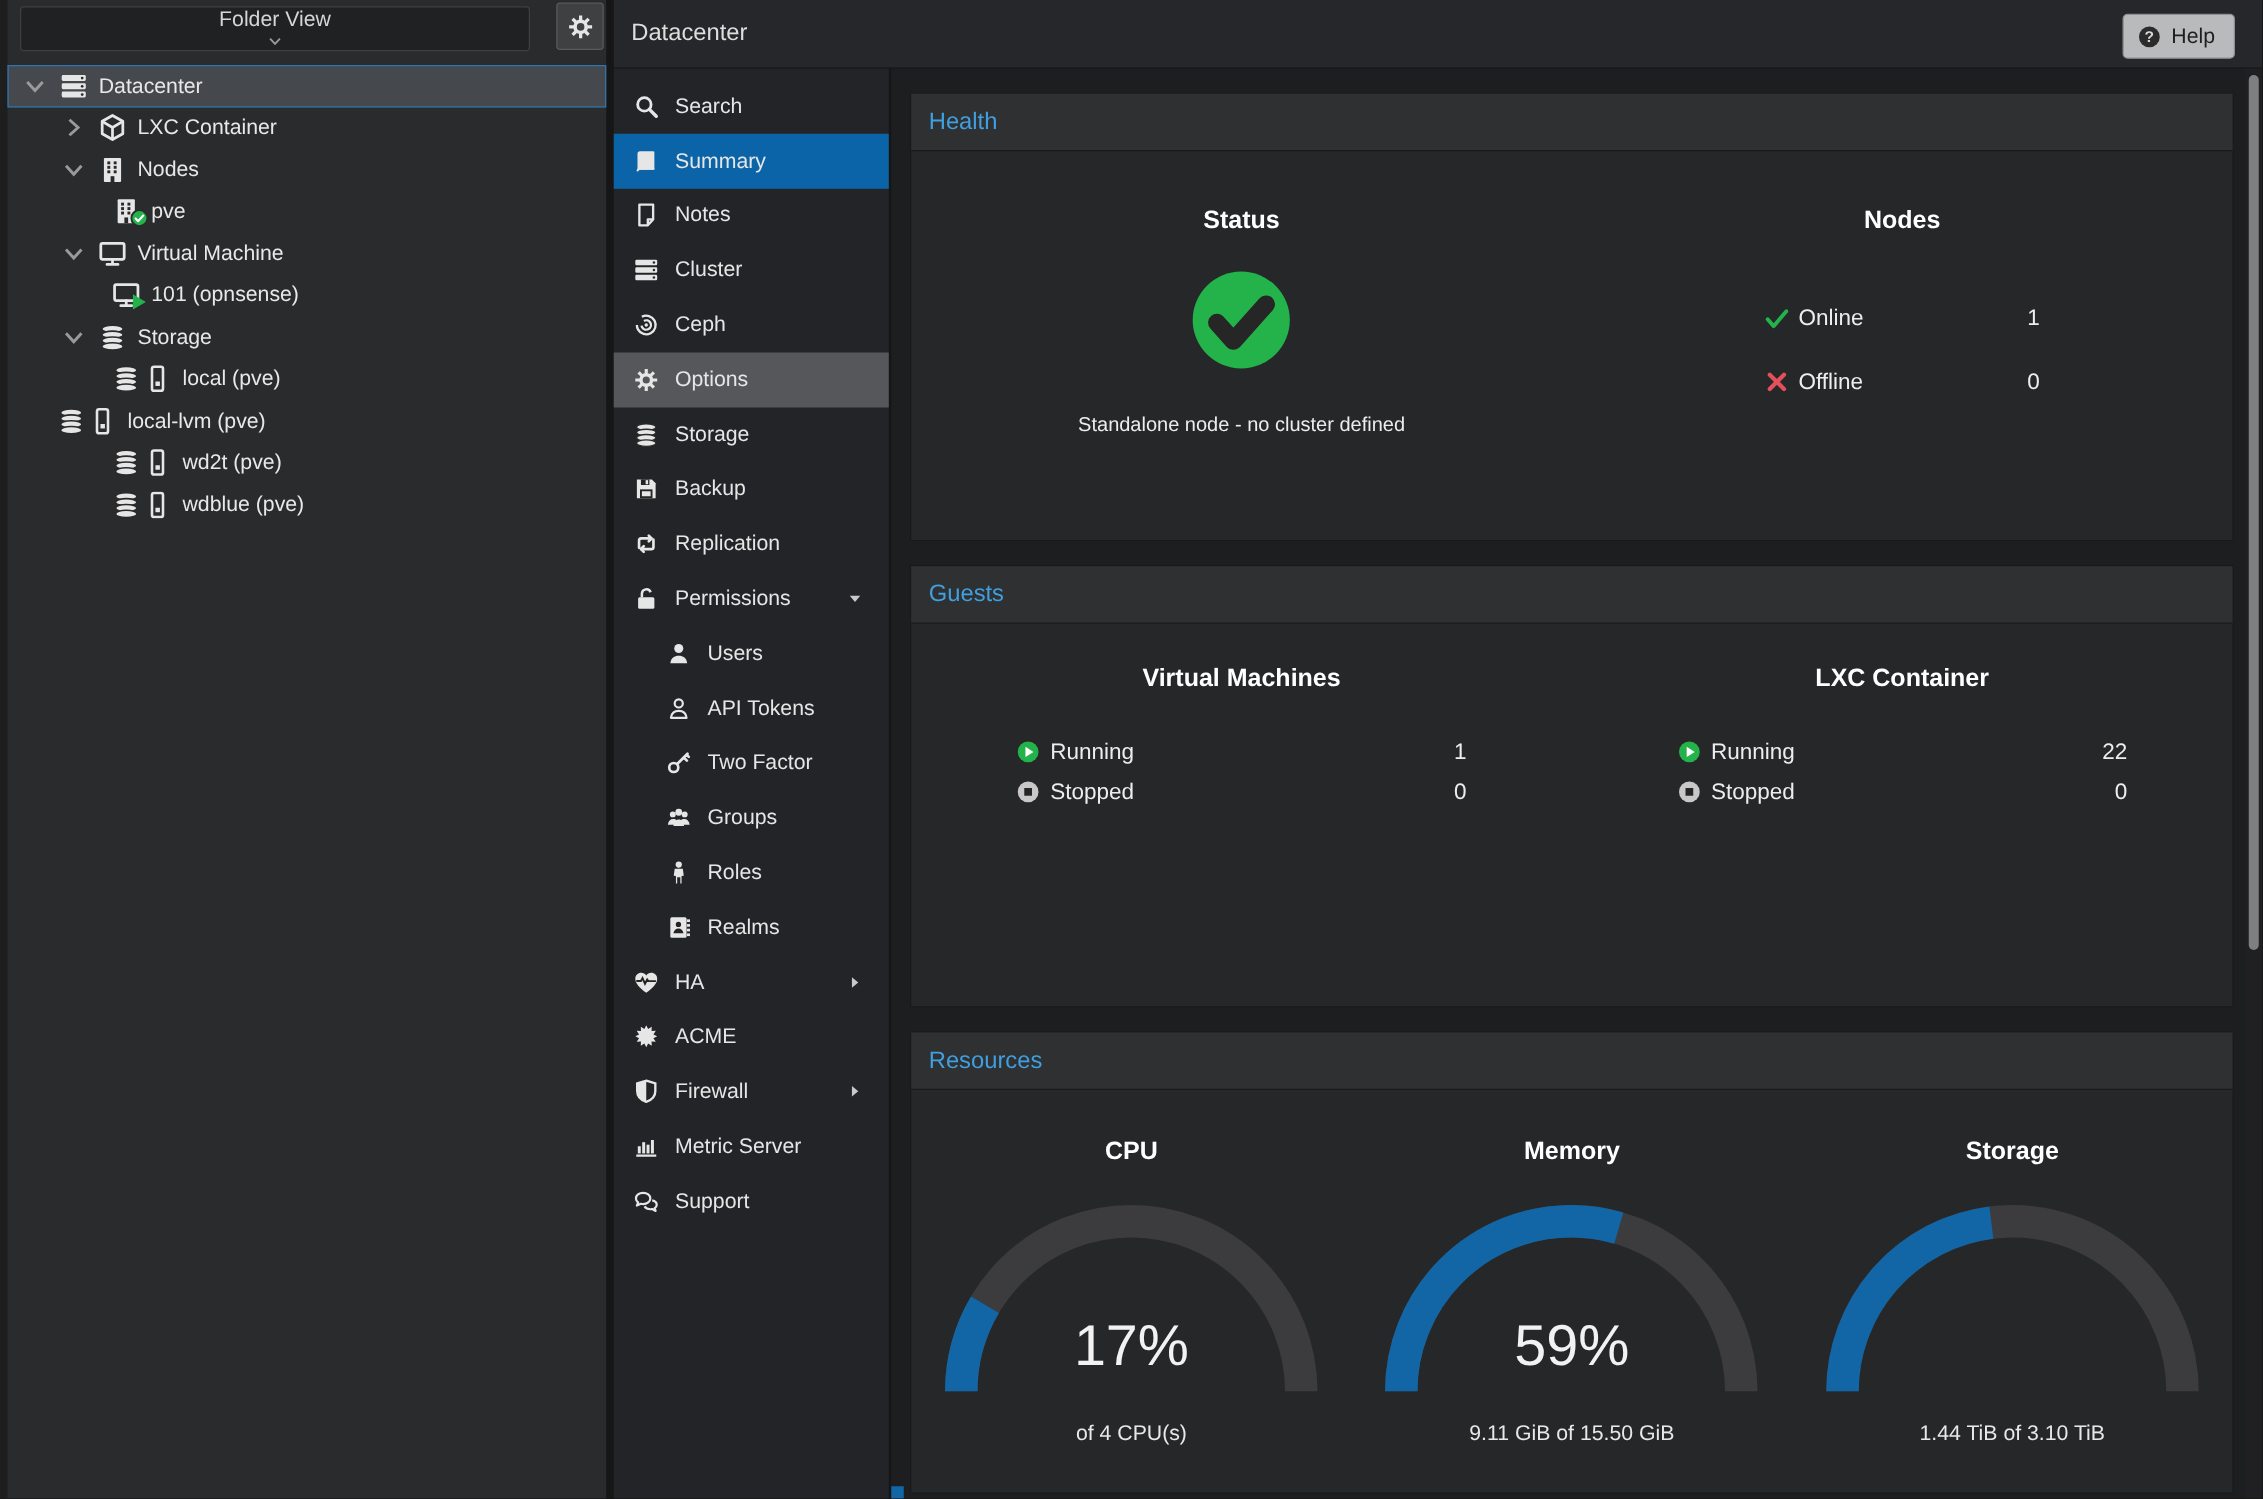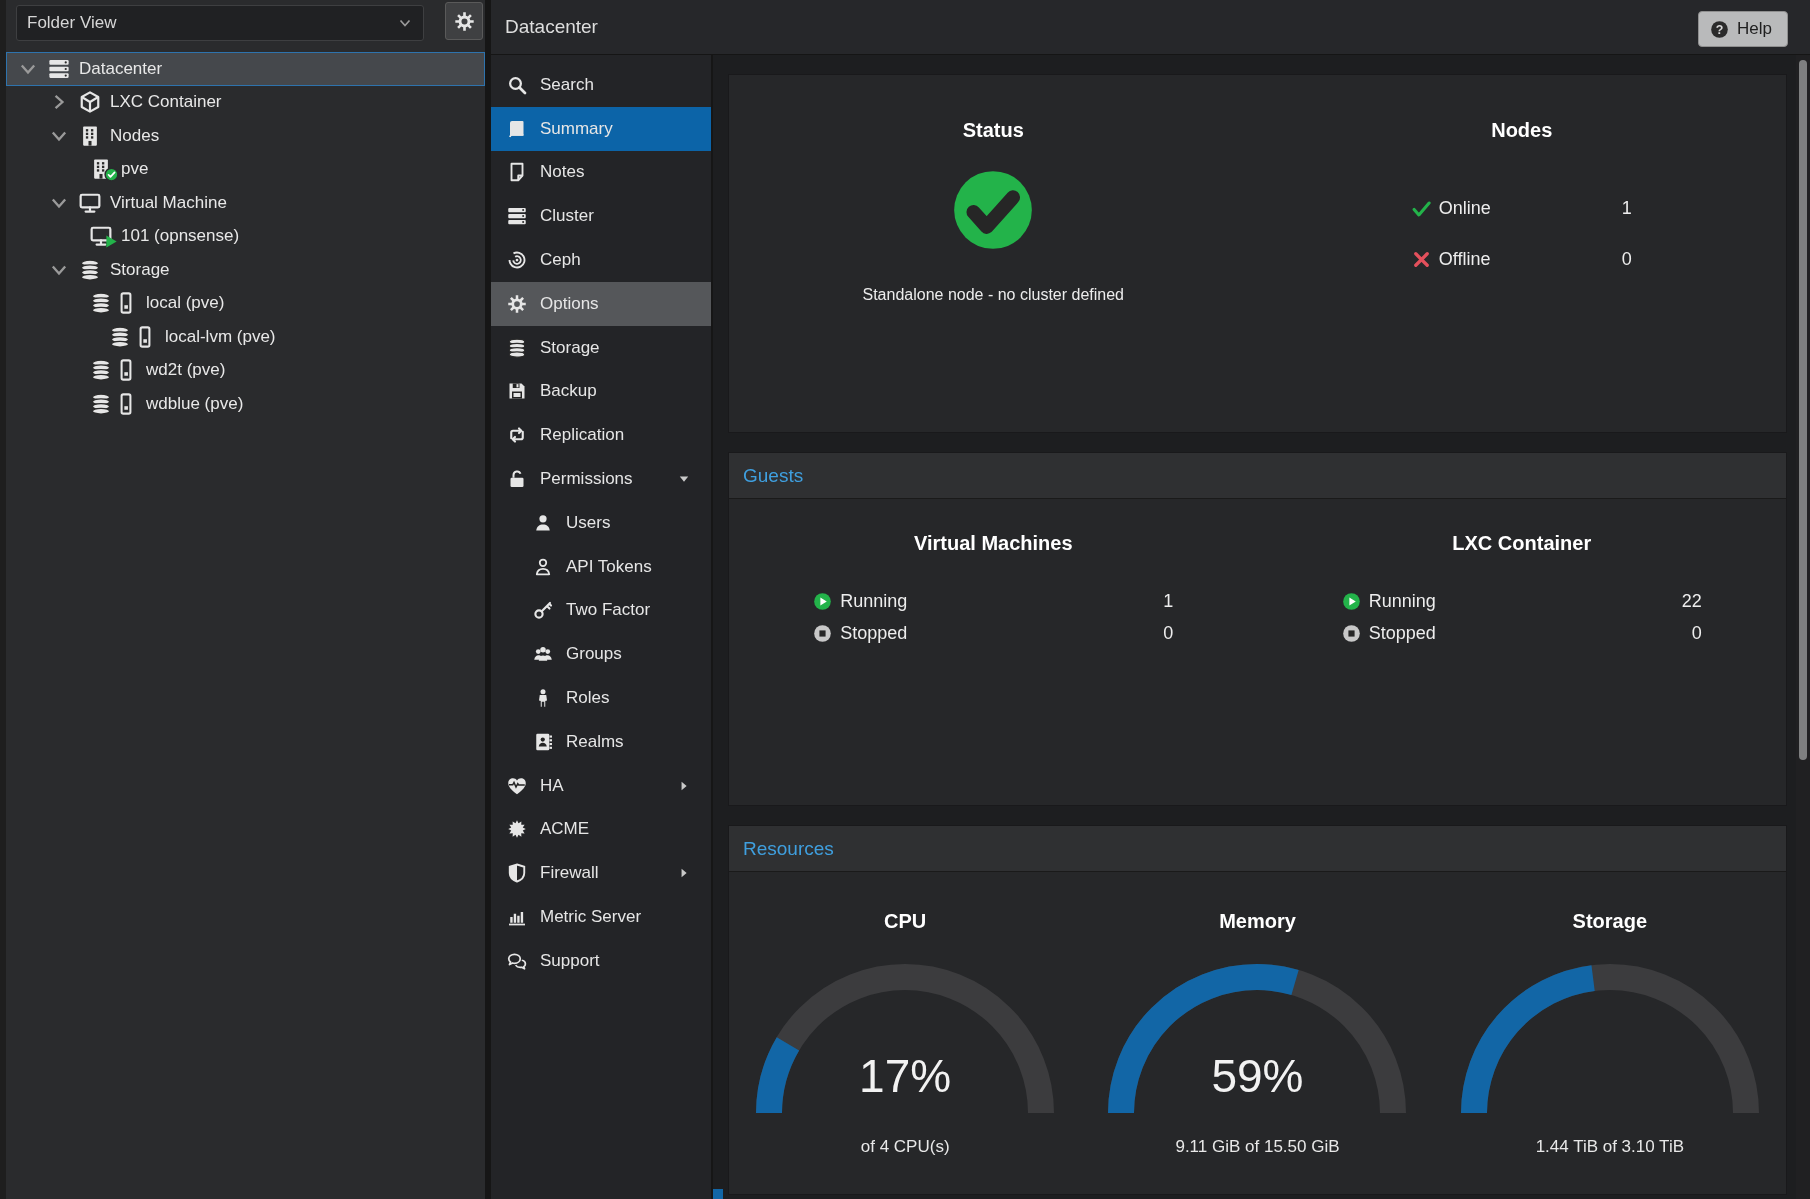--- a/index.html
+++ b/index.html
@@ -5,21 +5,21 @@
   html,body{margin:0;padding:0;background:#141414;}
   .app{position:relative;width:1810px;height:1199px;overflow:hidden;background:#161616;
        font-family:"Liberation Sans","DejaVu Sans",sans-serif;color:#e4e4e4;}
   .ic{display:block;}
 
   
   .left-panel{position:absolute;left:0;top:0;width:485px;height:100%;
               background:#2a2b2d;border-left:6px solid #1e1e1e;box-sizing:border-box;}
   .combo{position:absolute;left:10px;top:5px;width:408px;height:36px;background:#202123;
          border:1px solid #3e3f41;border-radius:3px;display:flex;align-items:center;
-         padding:0 10px;box-sizing:border-box;font-size:17px;color:#d6d6d6;}
+         padding:0 10px;box-sizing:border-box;font-size:17px;color:#d6d6d6;flex-direction:column;}
   .combo .grow{flex:1;}
   .combo .ic{width:16px;height:16px;}
   .tool-btn{position:absolute;right:2px;top:2px;width:38px;height:38px;background:#3f4042;
             border:1px solid #5a5a5a;border-radius:3px;display:flex;align-items:center;
             justify-content:center;padding:0;}
   .tool-btn .ic{width:21px;height:21px;}
   .tree{position:absolute;left:0;top:52px;right:0;bottom:0;}
   .tree-row{display:flex;align-items:center;height:33.5px;font-size:17px;color:#e8e8e8;
             gap:9px;box-sizing:border-box;}
   .tree-row .chev{width:15px;height:15px;flex:none;}
@@ -382,21 +382,21 @@
           <span class="iconwrap">
             <svg viewBox="0 0 16 16" class="ic">
               <use href="#i-db"></use>
             </svg>
             <svg viewBox="0 0 16 16" class="ic">
               <use href="#i-drive"></use>
             </svg>
           </span>
           <span>local (pve)</span>
         </div>
-        <div class="tree-row" style="padding-left: 103px;">
+        <div class="tree-row" style="padding-left: 40px;">
           <span class="iconwrap">
             <svg viewBox="0 0 16 16" class="ic">
               <use href="#i-db"></use>
             </svg>
             <svg viewBox="0 0 16 16" class="ic">
               <use href="#i-drive"></use>
             </svg>
           </span>
           <span>local-lvm (pve)</span>
         </div>
@@ -569,20 +569,21 @@
         <svg viewBox="0 0 16 16" class="ic">
           <use href="#i-chat"></use>
         </svg>
         <span>Support</span>
       </div>
     </div>
 
   <div class="content">
 
     <div class="panel" id="p-health">
+      <div class="panel-hd">Health</div>
       <div class="cols">
         <div class="col">
           <div class="col-hd">Status</div>
           <svg class="status-ic">
               <use href="#i-okc"></use>
             </svg>
           <div class="status-msg">Standalone node - no cluster defined</div>
         </div>
         <div class="col">
           <div class="col-hd">Nodes</div>

